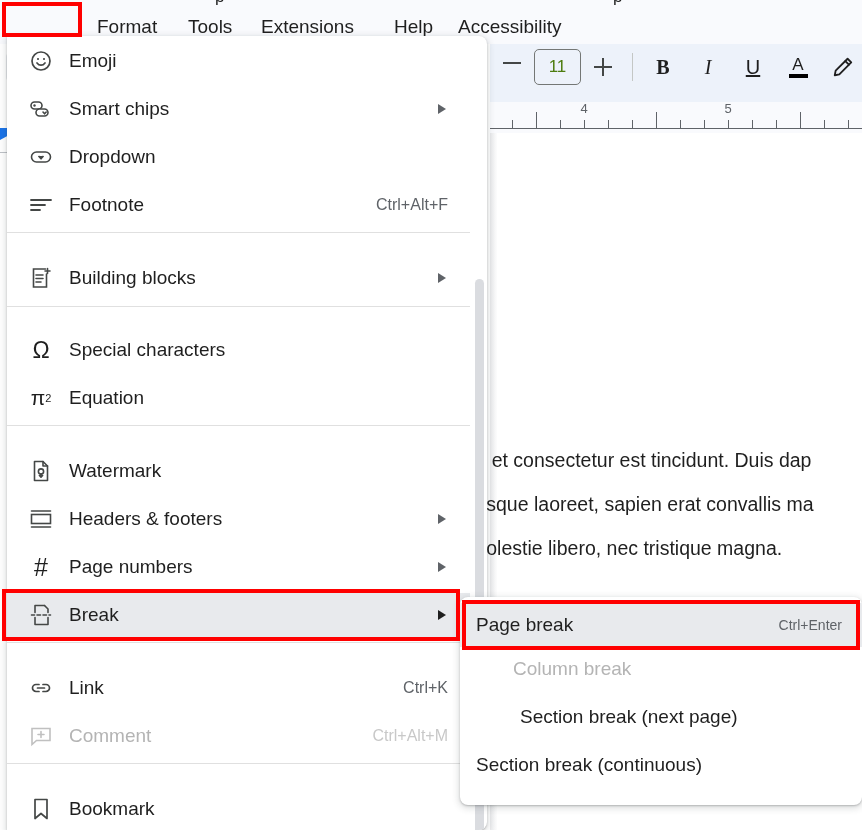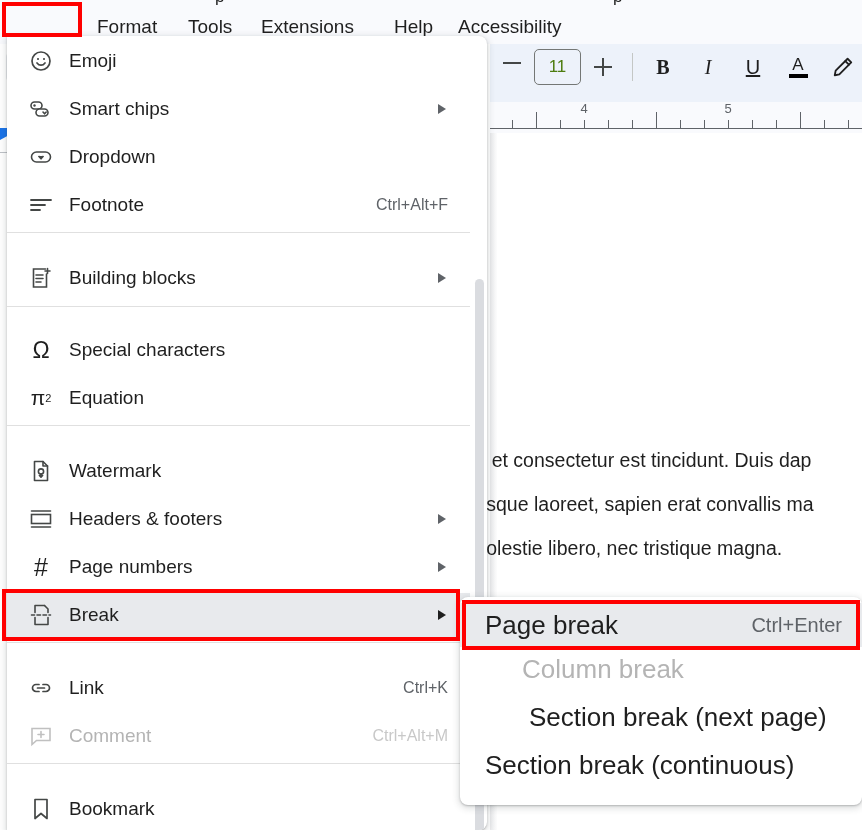--- a/index.html
+++ b/index.html
@@ -162,24 +162,24 @@
     background: #ffffff; border-radius: 8px;
     box-shadow: 0 2px 6px 2px rgba(60,64,67,.15), 0 1px 2px rgba(60,64,67,.3);
     overflow: hidden;
   }
   .smi {
     position: absolute; left: 0; width: 402px; height: 44px;
     display: flex; align-items: center;
   }
   .smi.hl { background: #e8eaed; }
   .smi-label {
-    position: absolute; left: 25px; font-size: 26px; color: #1f1f1f; white-space: nowrap; text-align: center;
+    position: absolute; left: 16px; font-size: 19px; color: #1f1f1f; white-space: nowrap; text-align: center;
   }
   .smi-accel {
-    position: absolute; right: 20px; font-size: 20px; color: #5f6368; white-space: nowrap;
+    position: absolute; right: 20px; font-size: 14px; color: #5f6368; white-space: nowrap;
   }
   .smi.disabled .smi-label { color: #b4b4b4; }
 
   
   .redbox {
     position: absolute; border: 4px solid #ff0000; pointer-events: none;
   }
 
   svg { display: block; }
 </style>

